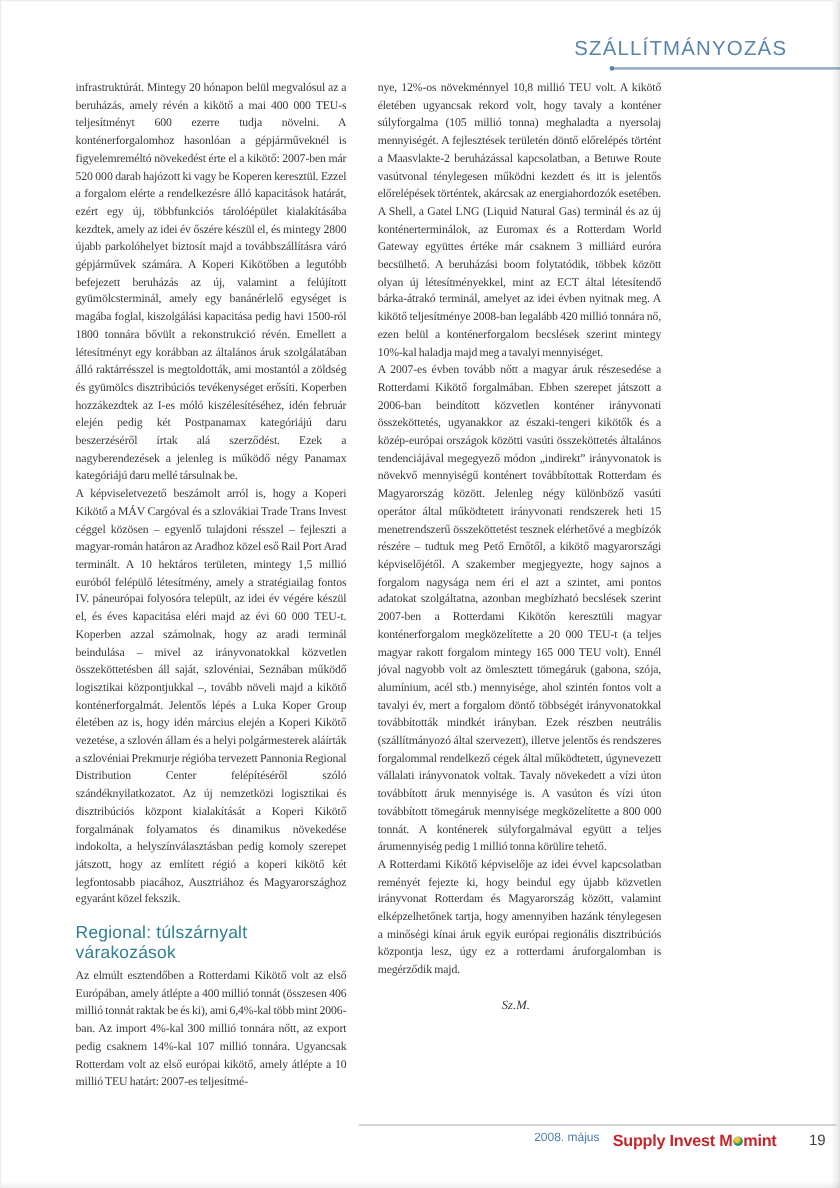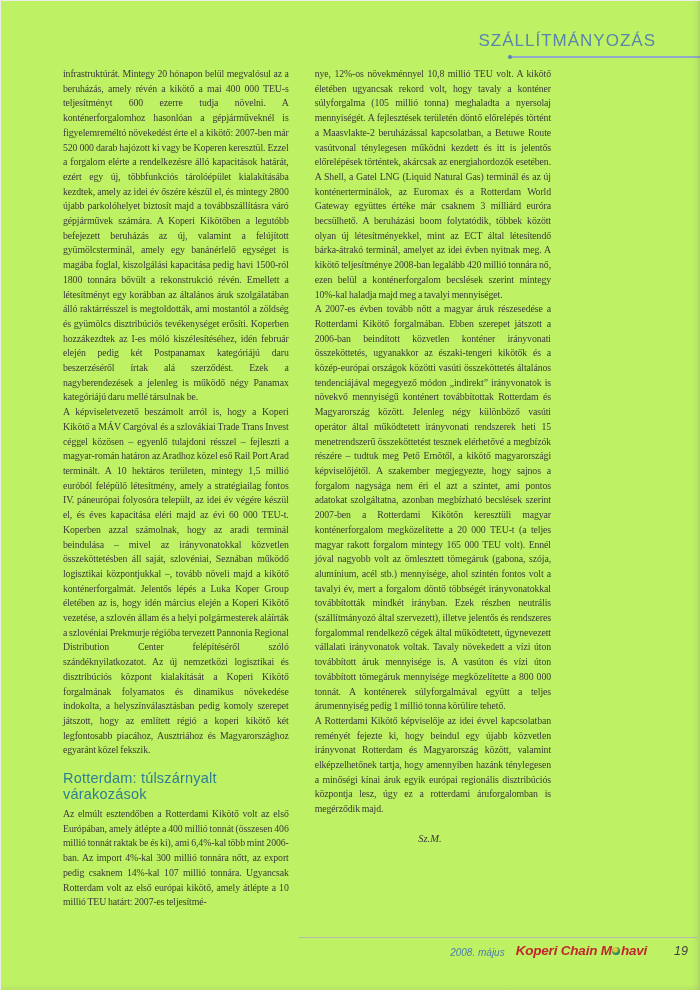--- a/index.html
+++ b/index.html
@@ -1,18 +1,18 @@
 <!DOCTYPE html>
 <html lang="hu" style="--accent-blue: #5b84ad; --rule-blue: #8fa9c6; --heading-teal: #2f7e91; --text: #3a3836; --date-blue: #4d7dab; --logo-red: #c1272d;"><head>
 <meta charset="utf-8">
 <style>
   html,body { margin:0; padding:0; background:#e9e9e7; }
   .page {
     position:relative; width:700px; height:990px; margin:0 auto;
-    background:#bef264; overflow:hidden;
+    background:#ffffff; overflow:hidden;
     border-left:1px solid #ececea; border-top:1px solid #ececea;
     font-family:"Liberation Serif", serif;
   }
   
   .section-title {
     position:absolute; top:30px; right:45px;
     font-family:"Liberation Sans", sans-serif;
     font-size:17px; font-weight:400; letter-spacing:1px;
     color:var(--accent-blue,#5b84ad);
   }
@@ -48,23 +48,22 @@
     margin-top:16px; padding-right:6px; text-align:center;
     font-style:italic; font-size:10.5px; color:var(--text,#3a3836);
   }
   
   .footer-rule {
     position:absolute; top:936px; left:298px; right:4px; height:1px;
     background:#b8b8b4;
   }
   .footer-row {
     position:absolute; top:942px; right:13px;
-    display:flex; align-items:flex-end;
+    display:flex; align-items:flex-start;
     font-family:"Liberation Sans", sans-serif;
-    font-style:italic;
   }
   .issue-date {
     font-size:10px; color:var(--date-blue,#4d7dab); margin-right:11px;
   }
   .magazine-logo {
     font-size:13.5px; font-weight:700; letter-spacing:-0.2px;
     color:var(--logo-red,#c1272d); margin-right:27px; white-space:nowrap;
   }
   .globe {
     display:inline-block; width:8px; height:8px; border-radius:50%;
@@ -89,33 +88,33 @@
 
   <div class="section-title">SZÁLLÍTMÁNYOZÁS</div>
   <div class="header-rule">
     <span class="rule-dot"></span>
   </div>
 
   <div class="columns">
     <div class="col col-left">
       <p>infrastruktúrát. Mintegy 20 hónapon belül megvalósul az a beruházás, amely révén a kikötő a mai 400 000 TEU-s teljesítményt 600 ezerre tudja növelni. A konténerforgalomhoz hasonlóan a gépjárműveknél is figyelemreméltó növekedést érte el a kikötő: 2007-ben már 520 000 darab hajózott ki vagy be Koperen keresztül. Ezzel a forgalom elérte a rendelkezésre álló kapacitások határát, ezért egy új, többfunkciós tárolóépület kialakításába kezdtek, amely az idei év őszére készül el, és mintegy 2800 újabb parkolóhelyet biztosít majd a továbbszállításra váró gépjárművek számára. A Koperi Kikötőben a legutóbb befejezett beruházás az új, valamint a felújított gyümölcsterminál, amely egy banánérlelő egységet is magába foglal, kiszolgálási kapacitása pedig havi 1500-ról 1800 tonnára bővült a rekonstrukció révén. Emellett a létesítményt egy korábban az általános áruk szolgálatában álló raktárrésszel is megtoldották, ami mostantól a zöldség és gyümölcs disztribúciós tevékenységet erősíti. Koperben hozzákezdtek az I-es móló kiszélesítéséhez, idén február elején pedig két Postpanamax kategóriájú daru beszerzéséről írtak alá szerződést. Ezek a nagyberendezések a jelenleg is működő négy Panamax kategóriájú daru mellé társulnak be.</p>
       <p>A képviseletvezető beszámolt arról is, hogy a Koperi Kikötő a MÁV Cargóval és a szlovákiai Trade Trans Invest céggel közösen – egyenlő tulajdoni résszel – fejleszti a magyar-román határon az Aradhoz közel eső Rail Port Arad terminált. A 10 hektáros területen, mintegy 1,5 millió euróból felépülő létesítmény, amely a stratégiailag fontos IV. páneurópai folyosóra települt, az idei év végére készül el, és éves kapacitása eléri majd az évi 60 000 TEU-t. Koperben azzal számolnak, hogy az aradi terminál beindulása – mivel az irányvonatokkal közvetlen összeköttetésben áll saját, szlovéniai, Seznában működő logisztikai központjukkal –, tovább növeli majd a kikötő konténerforgalmát. Jelentős lépés a Luka Koper Group életében az is, hogy idén március elején a Koperi Kikötő vezetése, a szlovén állam és a helyi polgármesterek aláírták a szlovéniai Prekmurje régióba tervezett Pannonia Regional Distribution Center felépítéséről szóló szándéknyilatkozatot. Az új nemzetközi logisztikai és disztribúciós központ kialakítását a Koperi Kikötő forgalmának folyamatos és dinamikus növekedése indokolta, a helyszínválasztásban pedig komoly szerepet játszott, hogy az említett régió a koperi kikötő két legfontosabb piacához, Ausztriához és Magyarországhoz egyaránt közel fekszik.</p>
-      <h2 class="subheading">Rotterdam: túlszárnyalt várakozások</h2>
+      <h2 class="subheading">Regional: túlszárnyalt várakozások</h2>
       <p>Az elmúlt esztendőben a Rotterdami Kikötő volt az első Európában, amely átlépte a 400 millió tonnát (összesen 406 millió tonnát raktak be és ki), ami 6,4%-kal több mint 2006-ban. Az import 4%-kal 300 millió tonnára nőtt, az export pedig csaknem 14%-kal 107 millió tonnára. Ugyancsak Rotterdam volt az első európai kikötő, amely átlépte a 10 millió TEU határt: 2007-es teljesítmé-</p>
     </div>
     <div class="col col-right">
       <p>nye, 12%-os növekménnyel 10,8 millió TEU volt. A kikötő életében ugyancsak rekord volt, hogy tavaly a konténer súlyforgalma (105 millió tonna) meghaladta a nyersolaj mennyiségét. A fejlesztések területén döntő előrelépés történt a Maasvlakte-2 beruházással kapcsolatban, a Betuwe Route vasútvonal ténylegesen működni kezdett és itt is jelentős előrelépések történtek, akárcsak az energiahordozók esetében. A Shell, a Gatel LNG (Liquid Natural Gas) terminál és az új konténerterminálok, az Euromax és a Rotterdam World Gateway együttes értéke már csaknem 3 milliárd euróra becsülhető. A beruházási boom folytatódik, többek között olyan új létesítményekkel, mint az ECT által létesítendő bárka-átrakó terminál, amelyet az idei évben nyitnak meg. A kikötő teljesítménye 2008-ban legalább 420 millió tonnára nő, ezen belül a konténerforgalom becslések szerint mintegy 10%-kal haladja majd meg a tavalyi mennyiséget.</p>
       <p>A 2007-es évben tovább nőtt a magyar áruk részesedése a Rotterdami Kikötő forgalmában. Ebben szerepet játszott a 2006-ban beindított közvetlen konténer irányvonati összeköttetés, ugyanakkor az északi-tengeri kikötők és a közép-európai országok közötti vasúti összeköttetés általános tendenciájával megegyező módon „indirekt” irányvonatok is növekvő mennyiségű konténert továbbítottak Rotterdam és Magyarország között. Jelenleg négy különböző vasúti operátor által működtetett irányvonati rendszerek heti 15 menetrendszerű összeköttetést tesznek elérhetővé a megbízók részére – tudtuk meg Pető Ernőtől, a kikötő magyarországi képviselőjétől. A szakember megjegyezte, hogy sajnos a forgalom nagysága nem éri el azt a szintet, ami pontos adatokat szolgáltatna, azonban megbízható becslések szerint 2007-ben a Rotterdami Kikötőn keresztüli magyar konténerforgalom megközelítette a 20 000 TEU-t (a teljes magyar rakott forgalom mintegy 165 000 TEU volt). Ennél jóval nagyobb volt az ömlesztett tömegáruk (gabona, szója, alumínium, acél stb.) mennyisége, ahol szintén fontos volt a tavalyi év, mert a forgalom döntő többségét irányvonatokkal továbbították mindkét irányban. Ezek részben neutrális (szállítmányozó által szervezett), illetve jelentős és rendszeres forgalommal rendelkező cégek által működtetett, úgynevezett vállalati irányvonatok voltak. Tavaly növekedett a vízi úton továbbított áruk mennyisége is. A vasúton és vízi úton továbbított tömegáruk mennyisége megközelítette a 800 000 tonnát. A konténerek súlyforgalmával együtt a teljes árumennyiség pedig 1 millió tonna körülire tehető.</p>
       <p>A Rotterdami Kikötő képviselője az idei évvel kapcsolatban reményét fejezte ki, hogy beindul egy újabb közvetlen irányvonat Rotterdam és Magyarország között, valamint elképzelhetőnek tartja, hogy amennyiben hazánk ténylegesen a minőségi kínai áruk egyik európai regionális disztribúciós központja lesz, úgy ez a rotterdami áruforgalomban is megérződik majd.</p>
       <div class="signature">Sz.M.</div>
     </div>
   </div>
 
   <div class="footer-rule"></div>
   <div class="footer-row">
     <span class="issue-date">2008. május</span>
-    <span class="magazine-logo"><span>Koperi Chain M</span><span class="globe"></span><span>havi</span></span>
+    <span class="magazine-logo"><span>Supply Invest M</span><span class="globe"></span><span>mint</span></span>
     <span class="page-number">19</span>
   </div>
 
   <div class="edge-right"></div>
   <div class="edge-bottom"></div>
 </div>
 
 </body></html>

